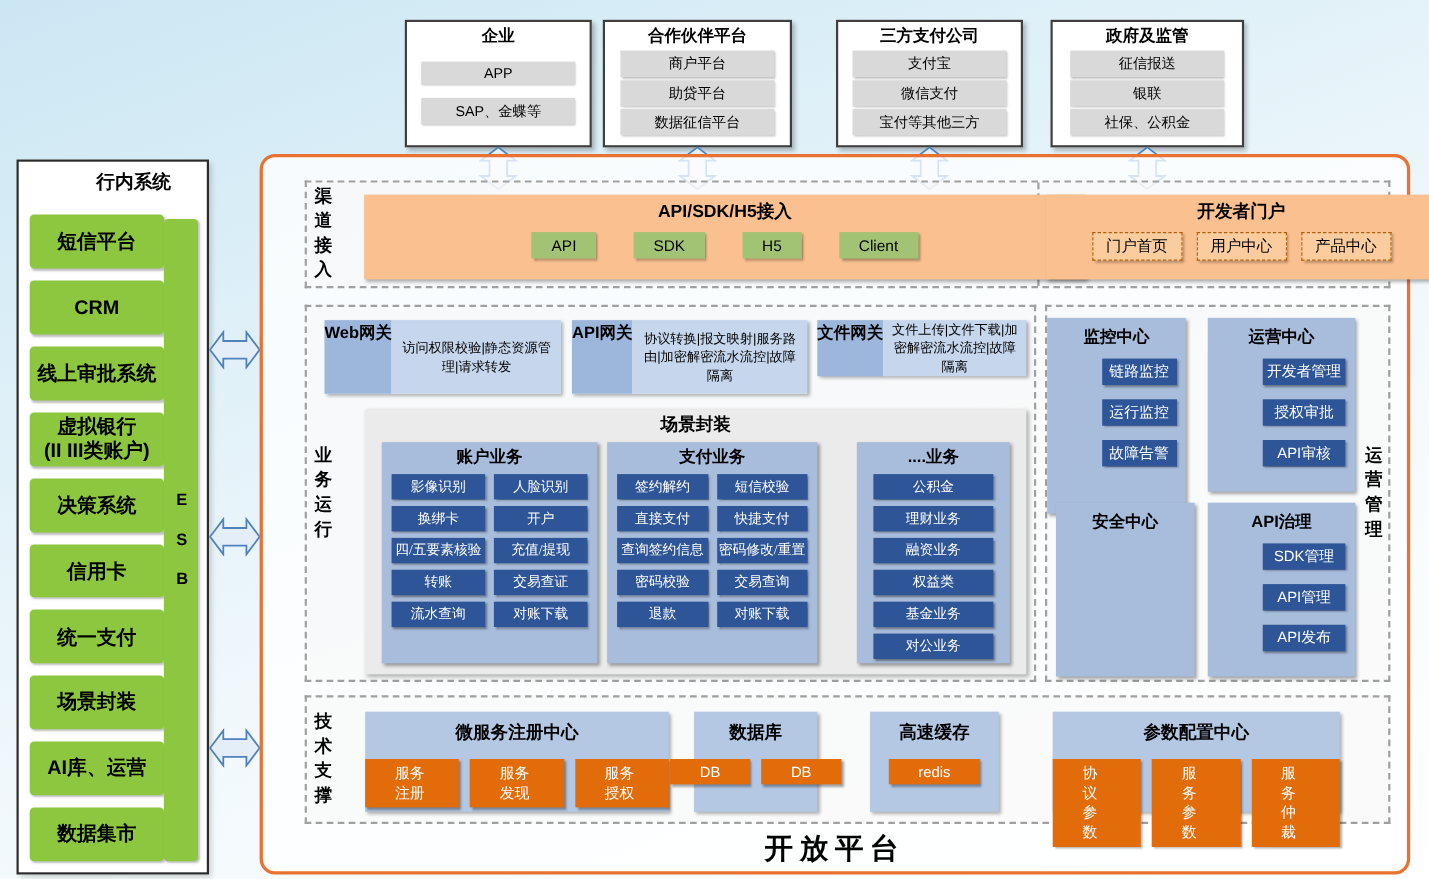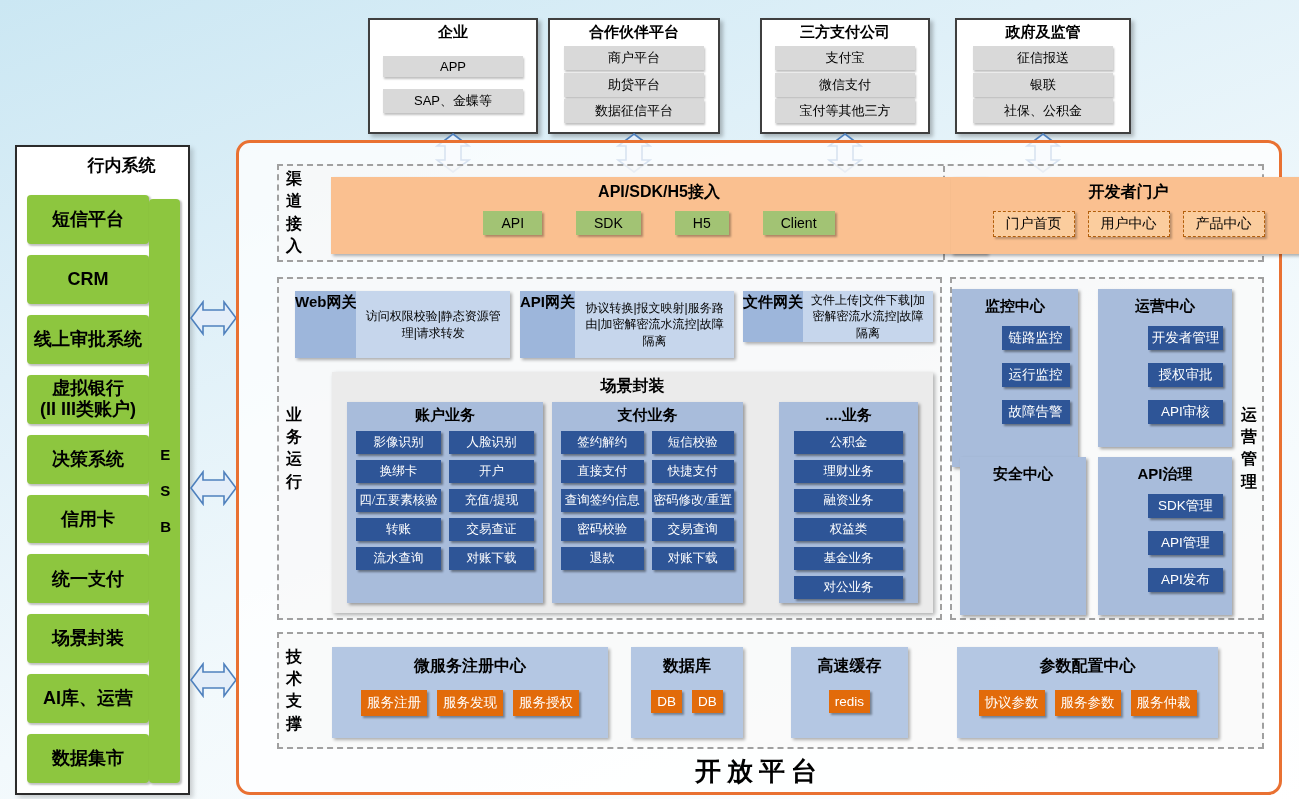--- a/index.html
+++ b/index.html
@@ -78,21 +78,21 @@
   .cb-items { display:flex; flex-direction:column; align-items:center; gap:13px; margin-top:8px;padding-left:41px; }
   .cb-btn { width:80%; min-height:24px; font-size:13.5px; background:var(--dark-blue,#2E5597);
     color:#fff; display:flex; align-items:center; justify-content:center;
     box-shadow:1.5px 1.5px 2px rgba(0,0,0,.4); }
 
   
   .tech-box { position:absolute; background:var(--tech-blue,#B4C7E3); box-shadow:2px 2px 3px rgba(0,0,0,.3); }
   .tech-title { text-align:center; font-weight:700; font-size:16px; padding-top:9px; }
   .tech-items { display:flex; justify-content:center; gap:10px; margin-top:13px; }
   .orange-btn { background:var(--orange-btn,#E26B0A); color:#fff; font-size:13.5px;
-    padding:4px 6px; box-shadow:2px 2px 2px rgba(0,0,0,.35); }
+    padding:4px 27px; box-shadow:2px 2px 2px rgba(0,0,0,.35); }
 </style>
 </head>
 <body>
 
 <div class="canvas">
 
   <div class="abs sidebar" style="left:15px;top:145px;width:175px;height:650px;padding-left:38px;">
     <div class="sidebar-title">行内系统</div>
     <div class="sys-items">
 

